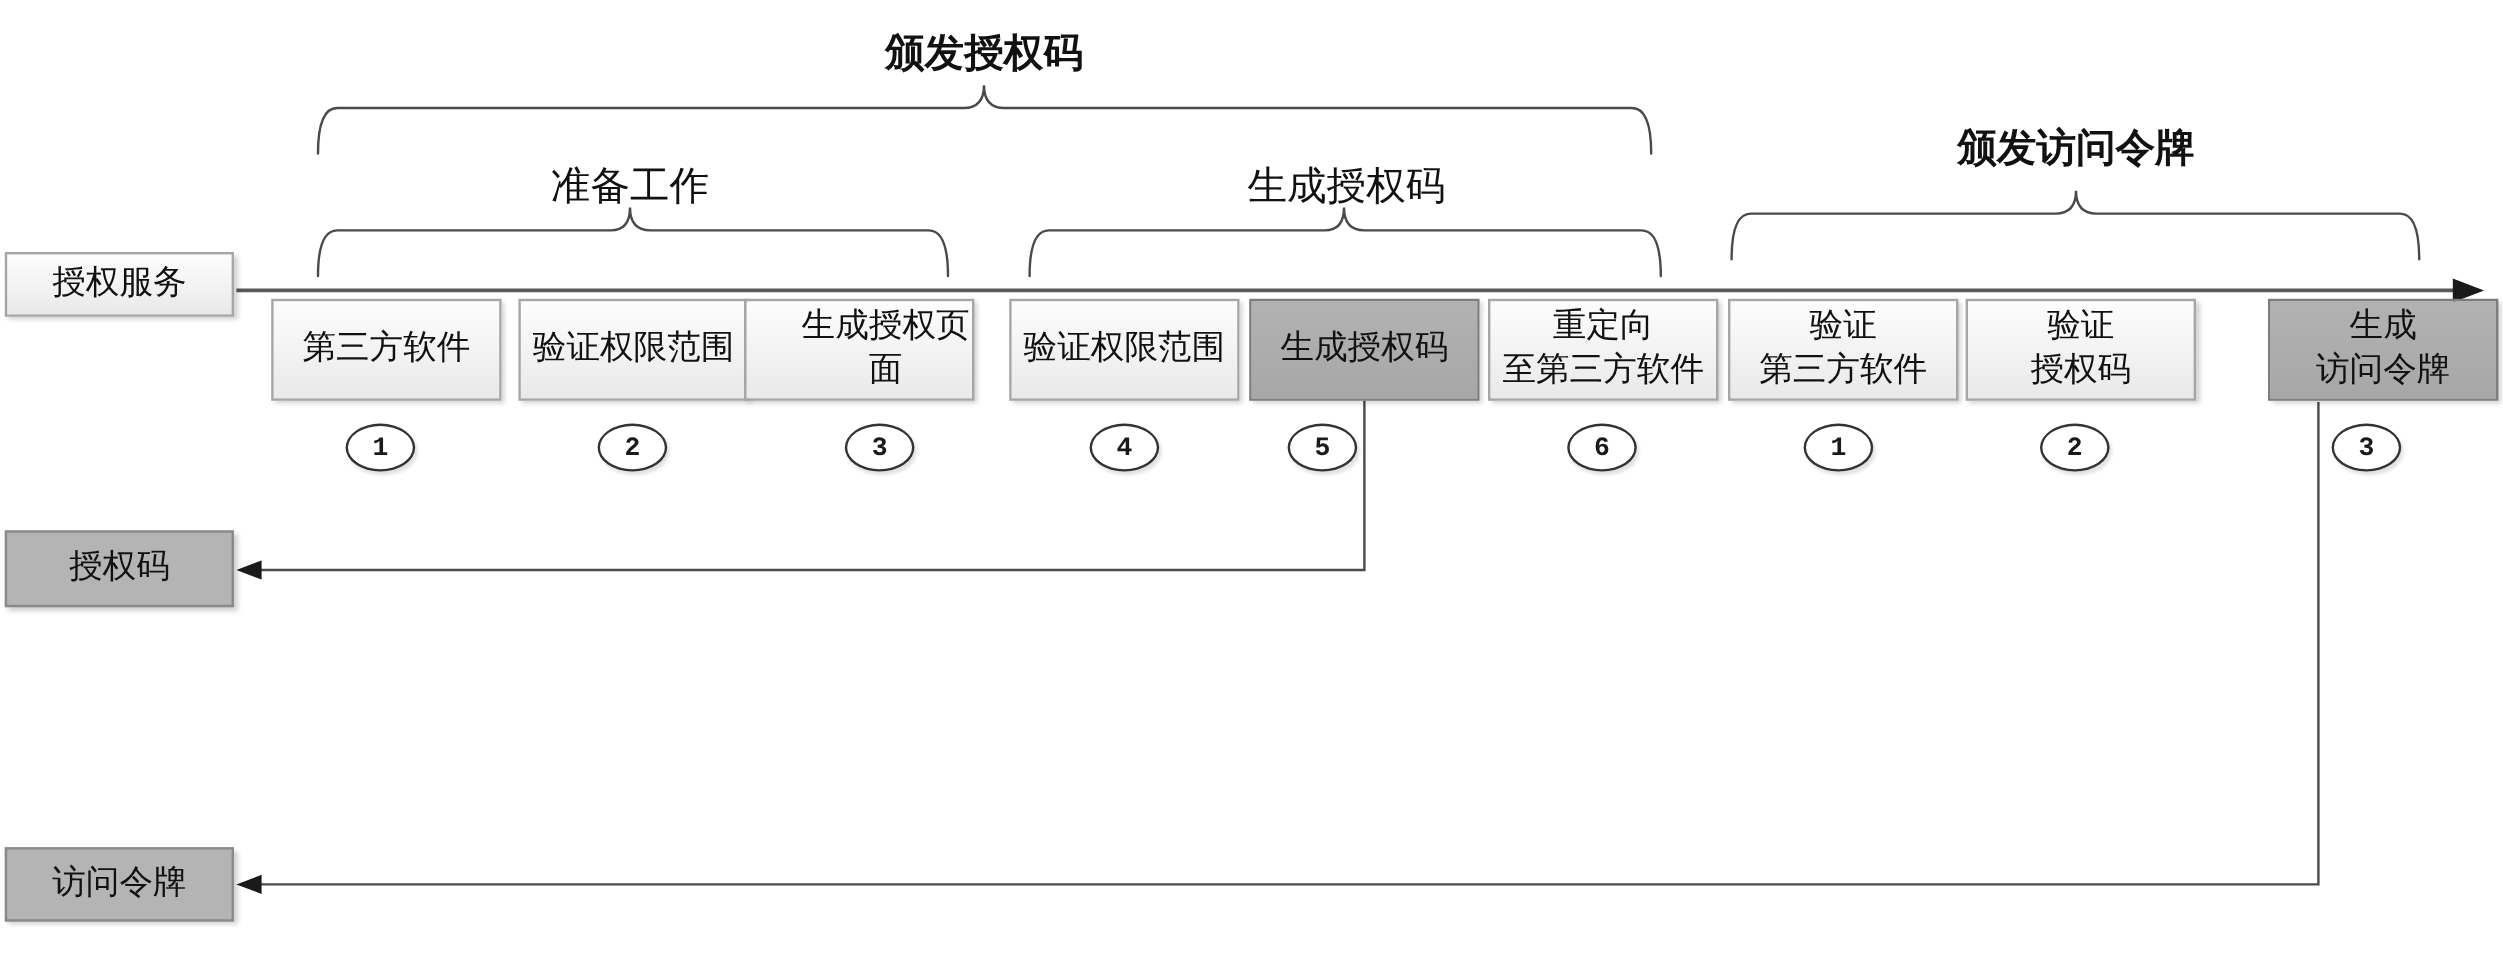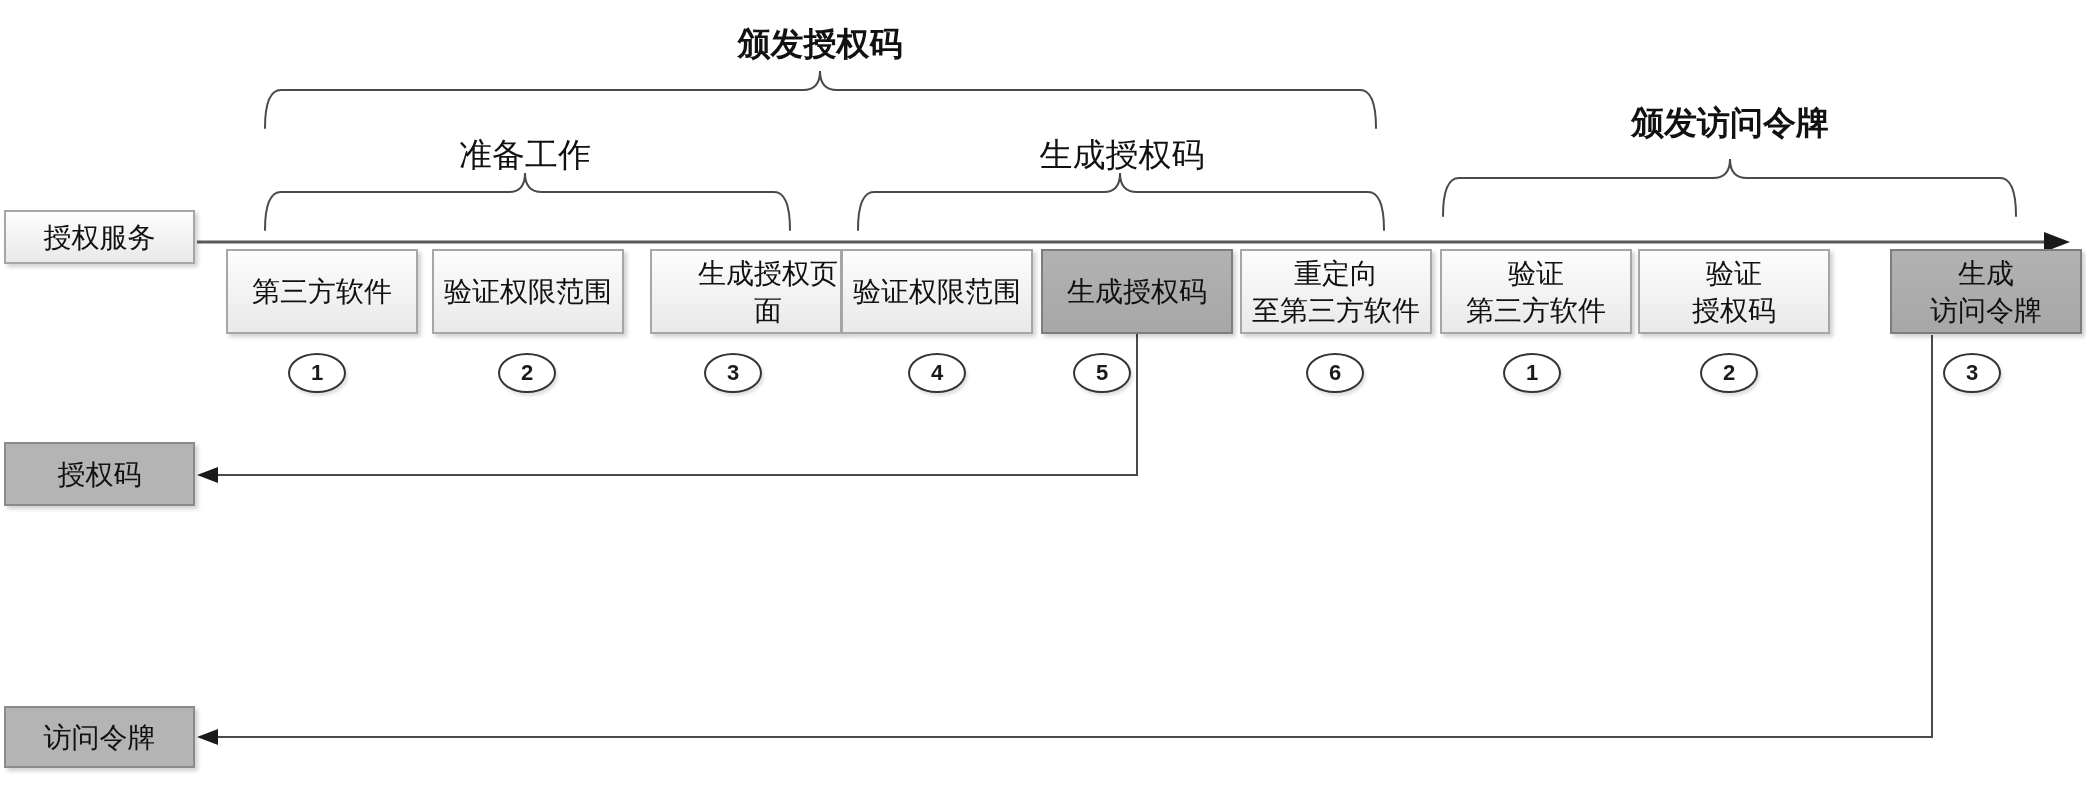--- a/index.html
+++ b/index.html
@@ -1,20 +1,20 @@
 <!DOCTYPE html>
 <html><head>
 <meta charset="utf-8">
 <style>
   html,body{margin:0;padding:0;background:#fff;}
   .canvas{
     position:relative;
     width:2086px;height:800px;
     background:#fff;
-    font-family:Liberation Sans, sans-serif;
+    font-family:Liberation Mono, monospace;
     overflow:hidden;
     --light-box:#f3f3f3;
     --light-border:#a6a6a6;
     --dark-box:#aaaaaa;
     --dark-border:#7d7d7d;
     --line:#4a4a4a;
     --text:#111111;
   }
   .layer{position:absolute;left:0;top:0;width:2086px;height:800px;}
   .label{position:absolute;color:var(--text);text-align:center;white-space:nowrap;}
@@ -80,21 +80,21 @@
   <div class="box light" style="left:4px;top:210px;width:191px;height:54px;">
     <span class="txt">授权服务</span>
   </div>
 
   <div class="box step light" style="left:226px;">
       <span class="txt">第三方软件</span>
     </div>
   <div class="box step light" style="left:432px;">
       <span class="txt">验证权限范围</span>
     </div>
-  <div class="box step light" style="left:650px;padding-left:44px;">
+  <div class="box step light" style="left:620px;padding-left:44px;">
       <span class="txt">生成授权页面</span>
     </div>
   <div class="box step light" style="left:841px;">
       <span class="txt">验证权限范围</span>
     </div>
   <div class="box step dark" style="left:1041px;">
       <span class="txt">生成授权码</span>
     </div>
   <div class="box step light" style="left:1240px;">
       <span class="txt">重定向

